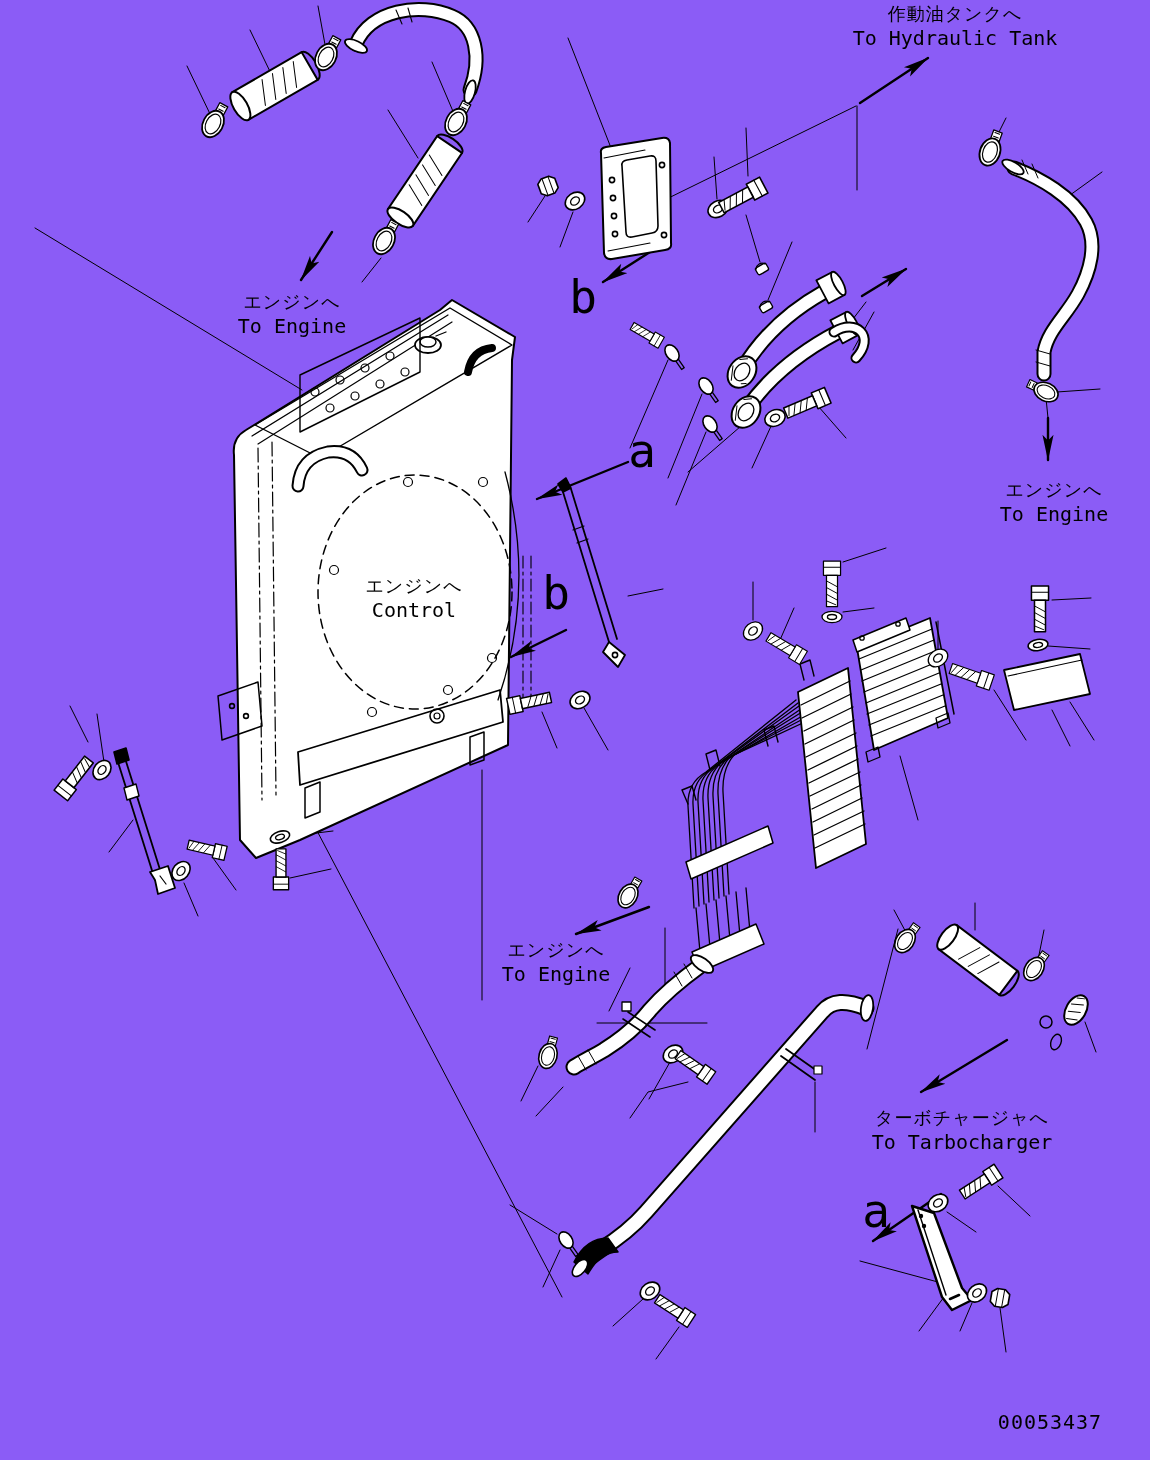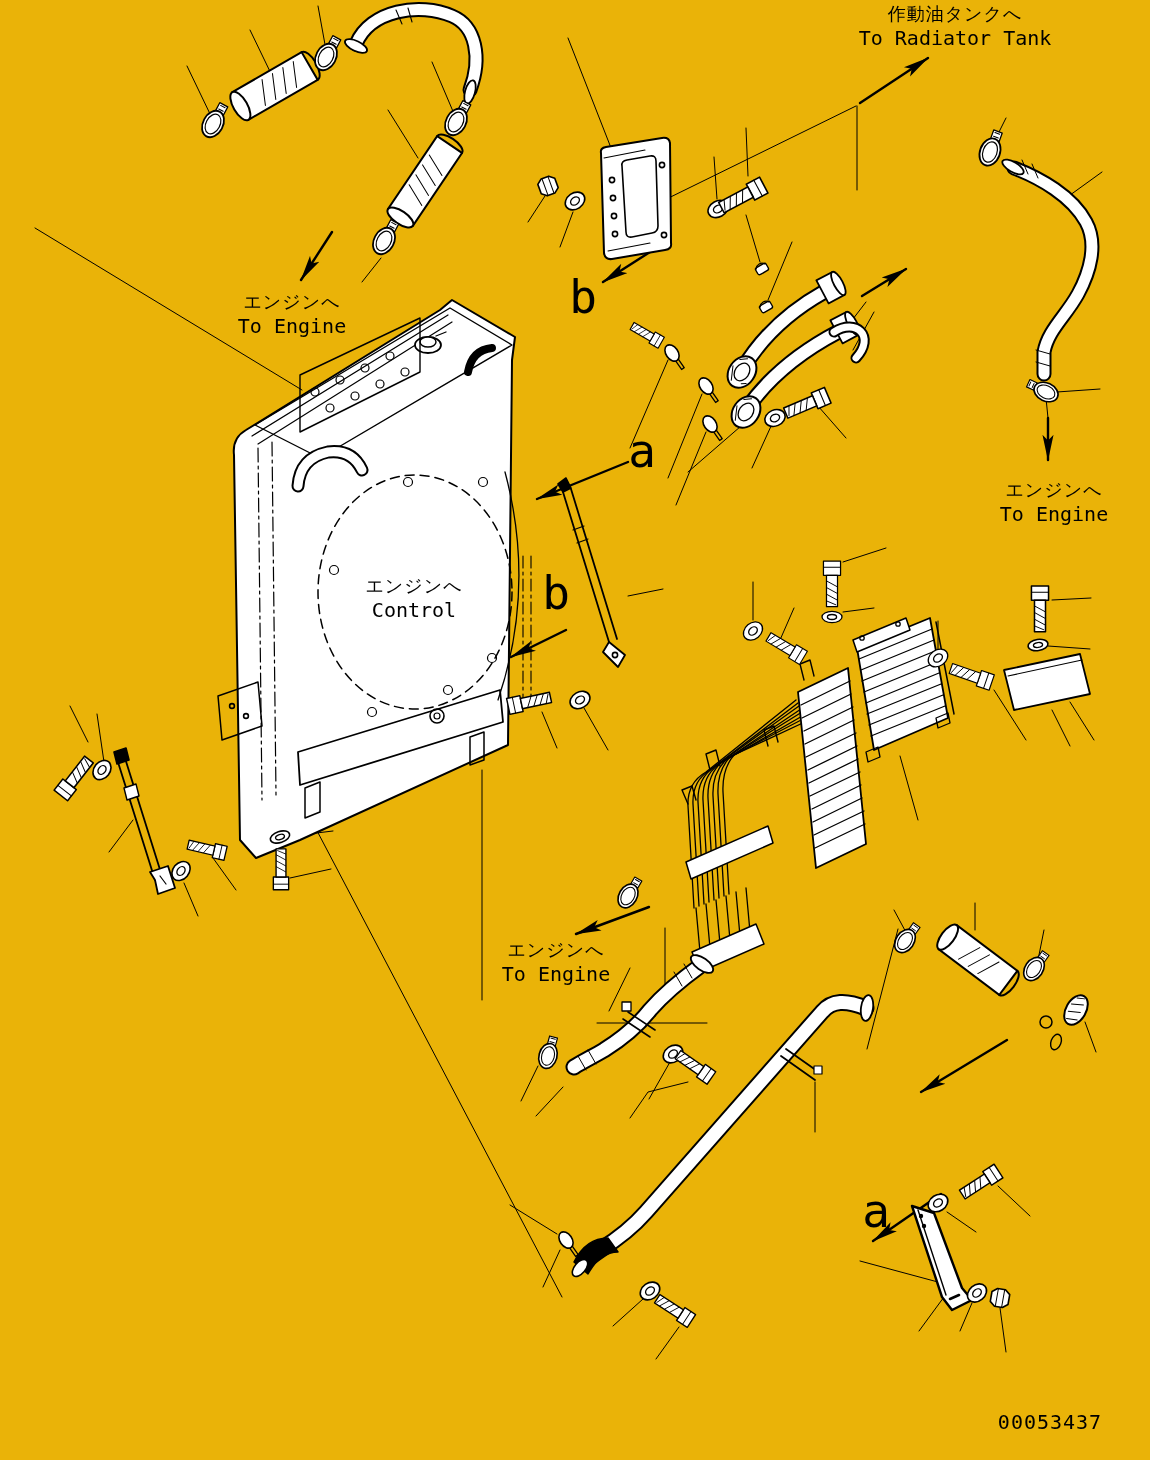--- a/index.html
+++ b/index.html
@@ -1,18 +1,18 @@
 <!DOCTYPE html>
 <html><head>
 <meta charset="utf-8">
 <style>
   * { margin:0; padding:0; box-sizing:border-box; }
   html,body { background:#fff; }
   .stage {
-    position:relative; width:1150px; height:1460px; background:#eab308;
+    position:relative; width:1150px; height:1460px; background:#8b5cf6;
     font-family:"DejaVu Sans Mono","Liberation Mono",monospace; color:#000; overflow:hidden;
   }
   .stage svg { position:absolute; left:0; top:0; }
   .callout { position:absolute; transform:translate(-50%,0); text-align:center; white-space:nowrap; line-height:1.3; z-index:5; }
   .callout .ja { display:block; font-size:18px; letter-spacing:1px; font-family:"DejaVu Sans","Liberation Sans",sans-serif; }
   .callout .en { display:block; font-size:20px; letter-spacing:0px; }
   .vletter { position:absolute; transform:translate(-50%,0); font-size:46px; z-index:5; }
   .partnum { position:absolute; transform:translate(-50%,0); font-size:20px; letter-spacing:1px; z-index:5; }
   line, path, ellipse, circle, rect, polyline, polygon { vector-effect:none; }
 </style>
@@ -543,21 +543,21 @@
           <use href="#washer" transform="translate(977,1293) rotate(50)"></use>
         </g>
     <g>
           <use href="#nut" transform="translate(1000,1298) rotate(10)"></use>
         </g>
   </g>
 </svg>
 
   <div class="callout" style="left:955px; top:2px;">
     <span class="ja">作動油タンクへ</span>
-    <span class="en">To Radiator Tank</span>
+    <span class="en">To Hydraulic Tank</span>
   </div>
 
 
   <div class="callout" style="left:292px; top:290px;">
     <span class="ja">エンジンへ</span>
     <span class="en">To Engine</span>
   </div>
 
   <div class="callout" style="left:1054px; top:478px;">
     <span class="ja">エンジンへ</span>
@@ -567,20 +567,24 @@
   <div class="callout" style="left:414px; top:574px;">
     <span class="ja">エンジンへ</span>
     <span class="en">Control</span>
   </div>
 
   <div class="callout" style="left:556px; top:938px;">
     <span class="ja">エンジンへ</span>
     <span class="en">To Engine</span>
   </div>
 
+  <div class="callout" style="left:962px; top:1106px;">
+    <span class="ja">ターボチャージャへ</span>
+    <span class="en">To Tarbocharger</span>
+  </div>
 
   <div class="vletter" style="left:583px; top:270px;">b</div>
   <div class="vletter" style="left:642px; top:424px;">a</div>
   <div class="vletter" style="left:556px; top:566px;">b</div>
   <div class="vletter" style="left:876px; top:1184px;">a</div>
 
   <div class="partnum" style="left:1050px; top:1410px;">00053437</div>
 </div>
 
 </body></html>

